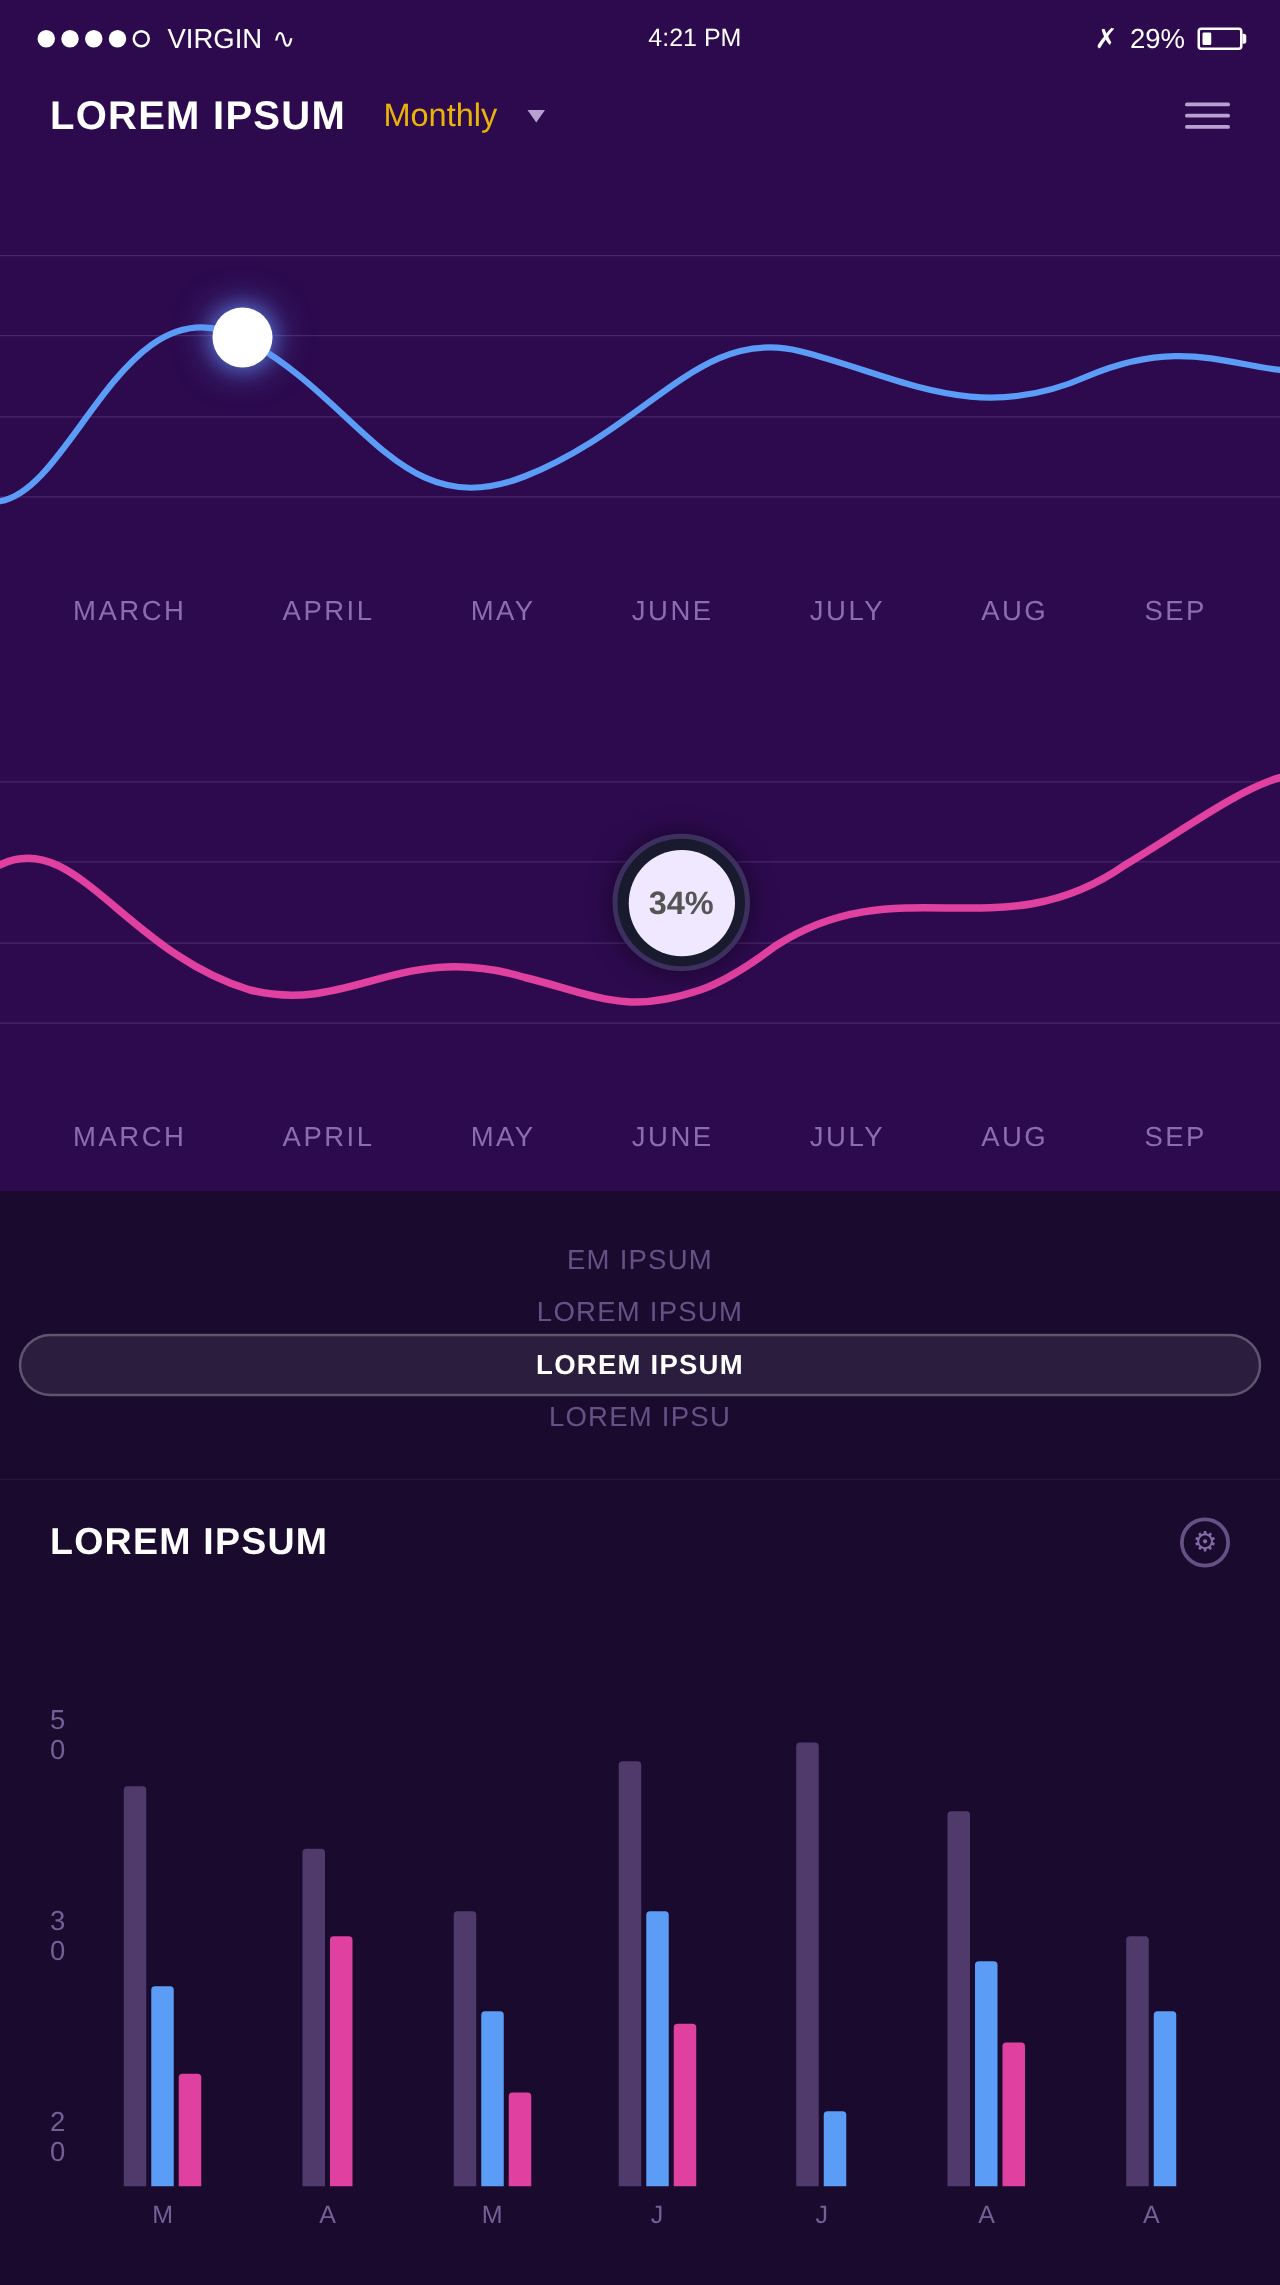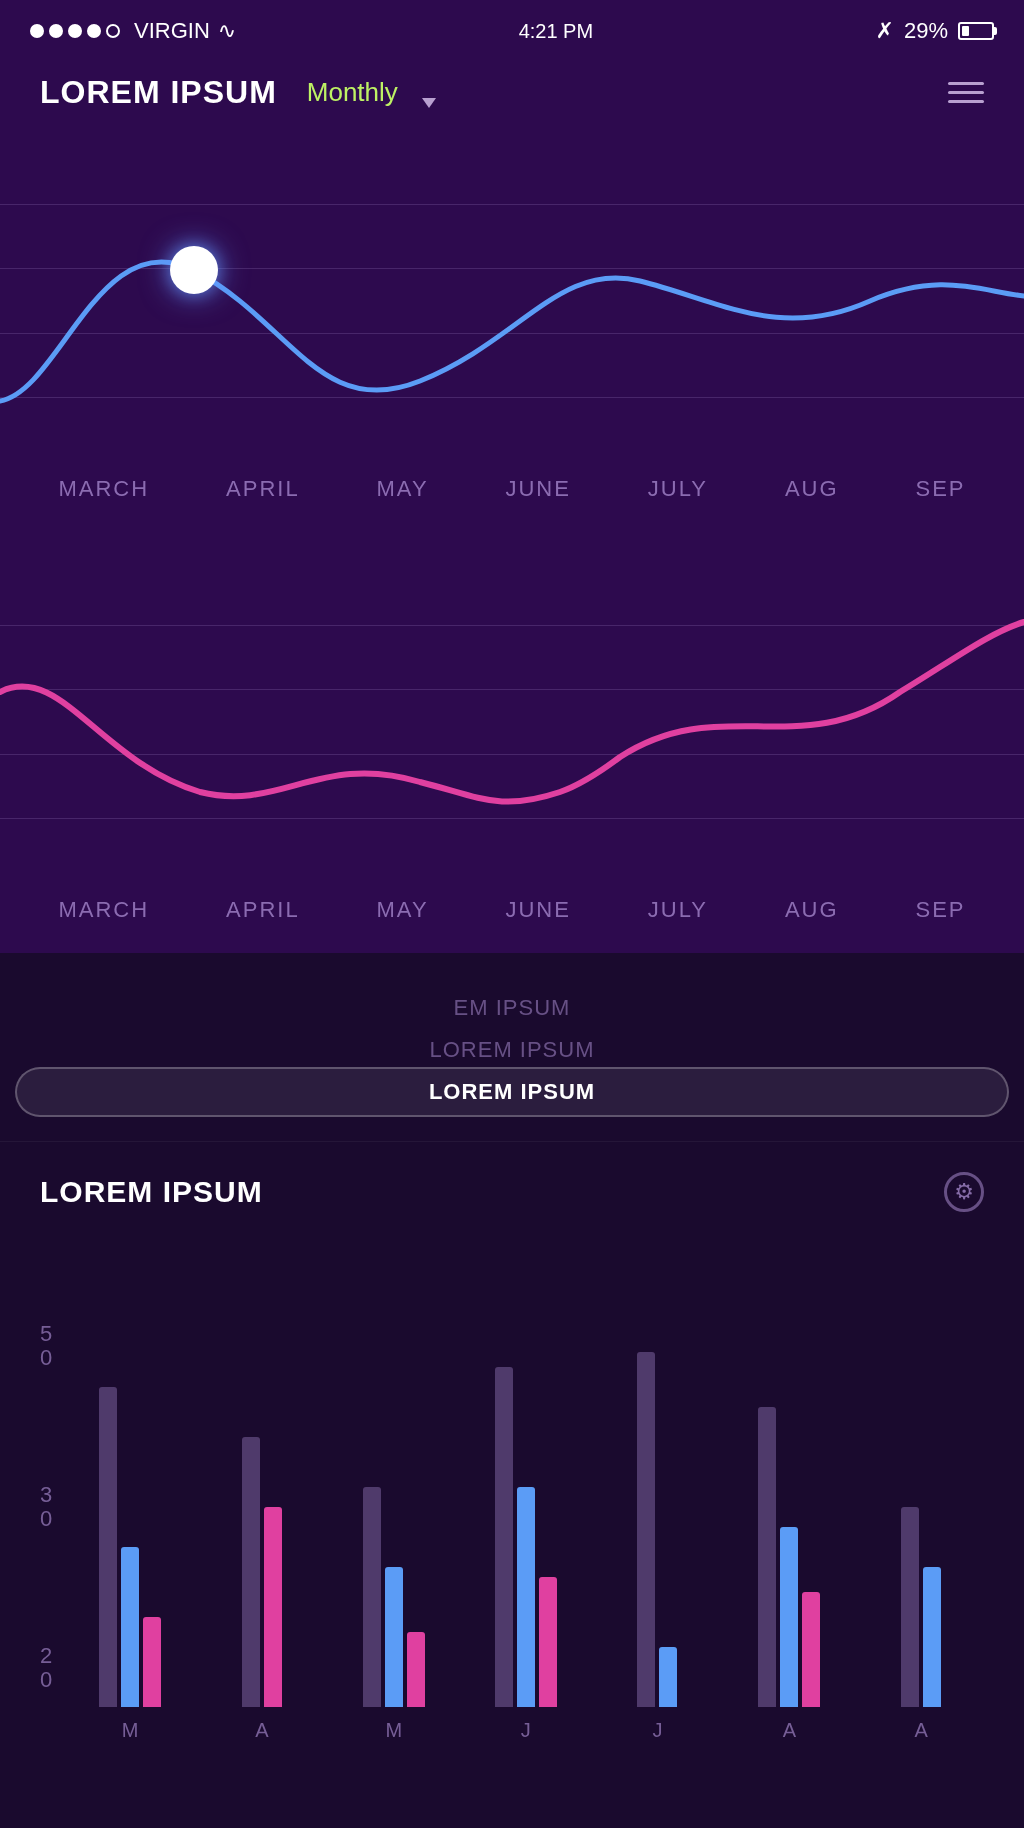--- a/index.html
+++ b/index.html
@@ -49,22 +49,22 @@
       padding: 20px 40px;
       gap: 30px;
     }
     .logo-text {
       font-size: 32px;
       font-weight: 800;
       color: white;
       letter-spacing: 1px;
     }
     .monthly-btn {
-      display: flex; align-items: flex-end; gap: 24px;
-      color: #bef264; font-size: 26px; font-weight: 400;
+      display: flex; align-items: center; gap: 24px;
+      color: #eab308; font-size: 26px; font-weight: 400;
       background: none; border: none; cursor: pointer;
     }
     .chevron-down {
       width: 0; height: 0;
       border-left: 7px solid transparent;
       border-right: 7px solid transparent;
       border-top: 10px solid #b8a0d0;
     }
     .hamburger {
       margin-left: auto;
@@ -334,38 +334,44 @@
     <div class="grid-lines">
       <div class="grid-line"></div>
       <div class="grid-line"></div>
       <div class="grid-line"></div>
       <div class="grid-line"></div>
     </div>
     <svg class="chart-svg" viewBox="0 0 1024 320" preserveAspectRatio="none">
       <path d="M0,130 C60,100 100,200 200,230 C280,250 320,190 420,220 C480,235 500,250 560,230 C580,223 600,210 620,195 C720,130 800,200 900,130 C950,100 990,70 1024,60" fill="none" stroke="#e040a0" stroke-width="6" stroke-linecap="round"></path>
     </svg>
 
+    <div class="data-point-pink-container" style="top:105px; left:490px;">
+      <div class="data-point-pink-inner">
+        <span>34%</span>
+      </div>
+    </div>
   </div>
   <div class="x-labels">
     <span>MARCH</span>
     <span>APRIL</span>
     <span>MAY</span>
     <span>JUNE</span>
     <span>JULY</span>
     <span>AUG</span>
     <span>SEP</span>
   </div>
 </div>
 
 <div class="section-divider"></div>
 
 <div class="tabs-section">
   <div class="tab-item">EM IPSUM</div>
   <div class="tab-item">LOREM IPSUM</div>
   <div class="tab-item active">LOREM IPSUM</div>
+  <div class="tab-item">LOREM IPSU</div>
 </div>
 
 <div class="bottom-section">
   <div class="bottom-header">
     <span class="bottom-title">LOREM IPSUM</span>
     <div class="gear-icon">
       <span>⚙</span>
     </div>
   </div>
 

